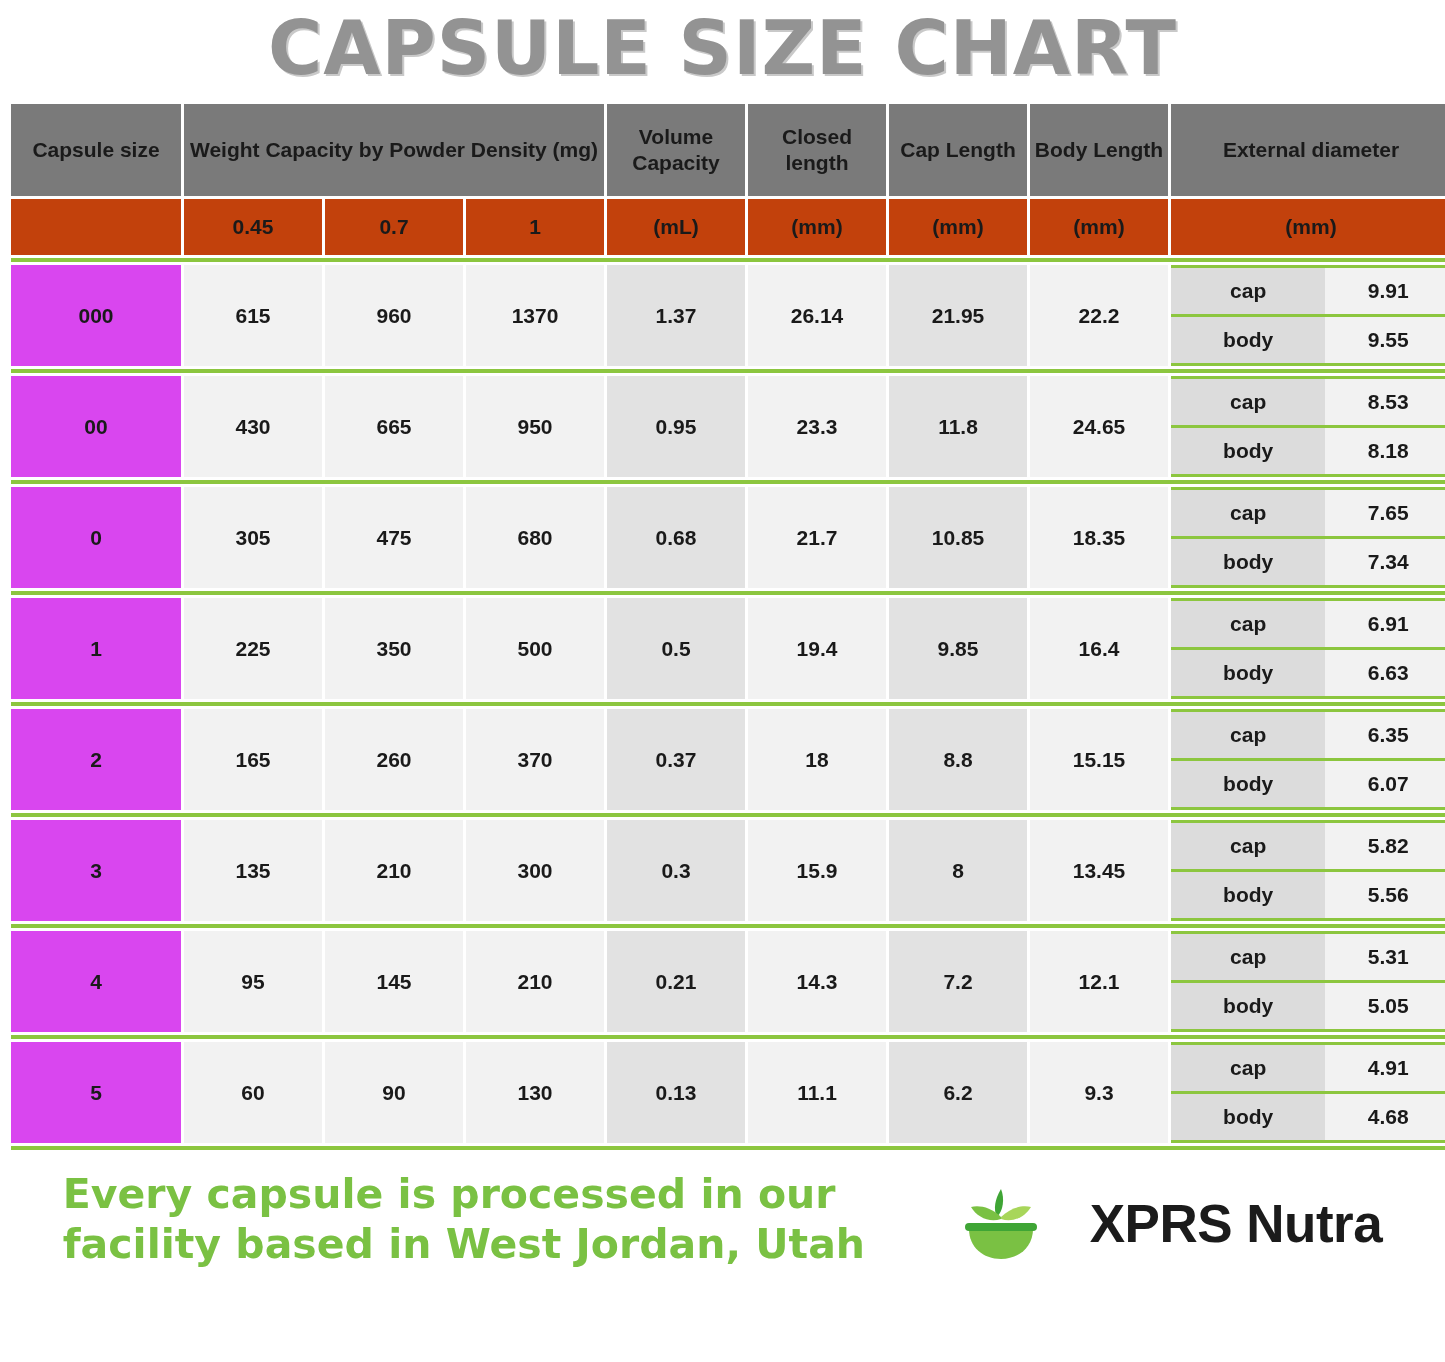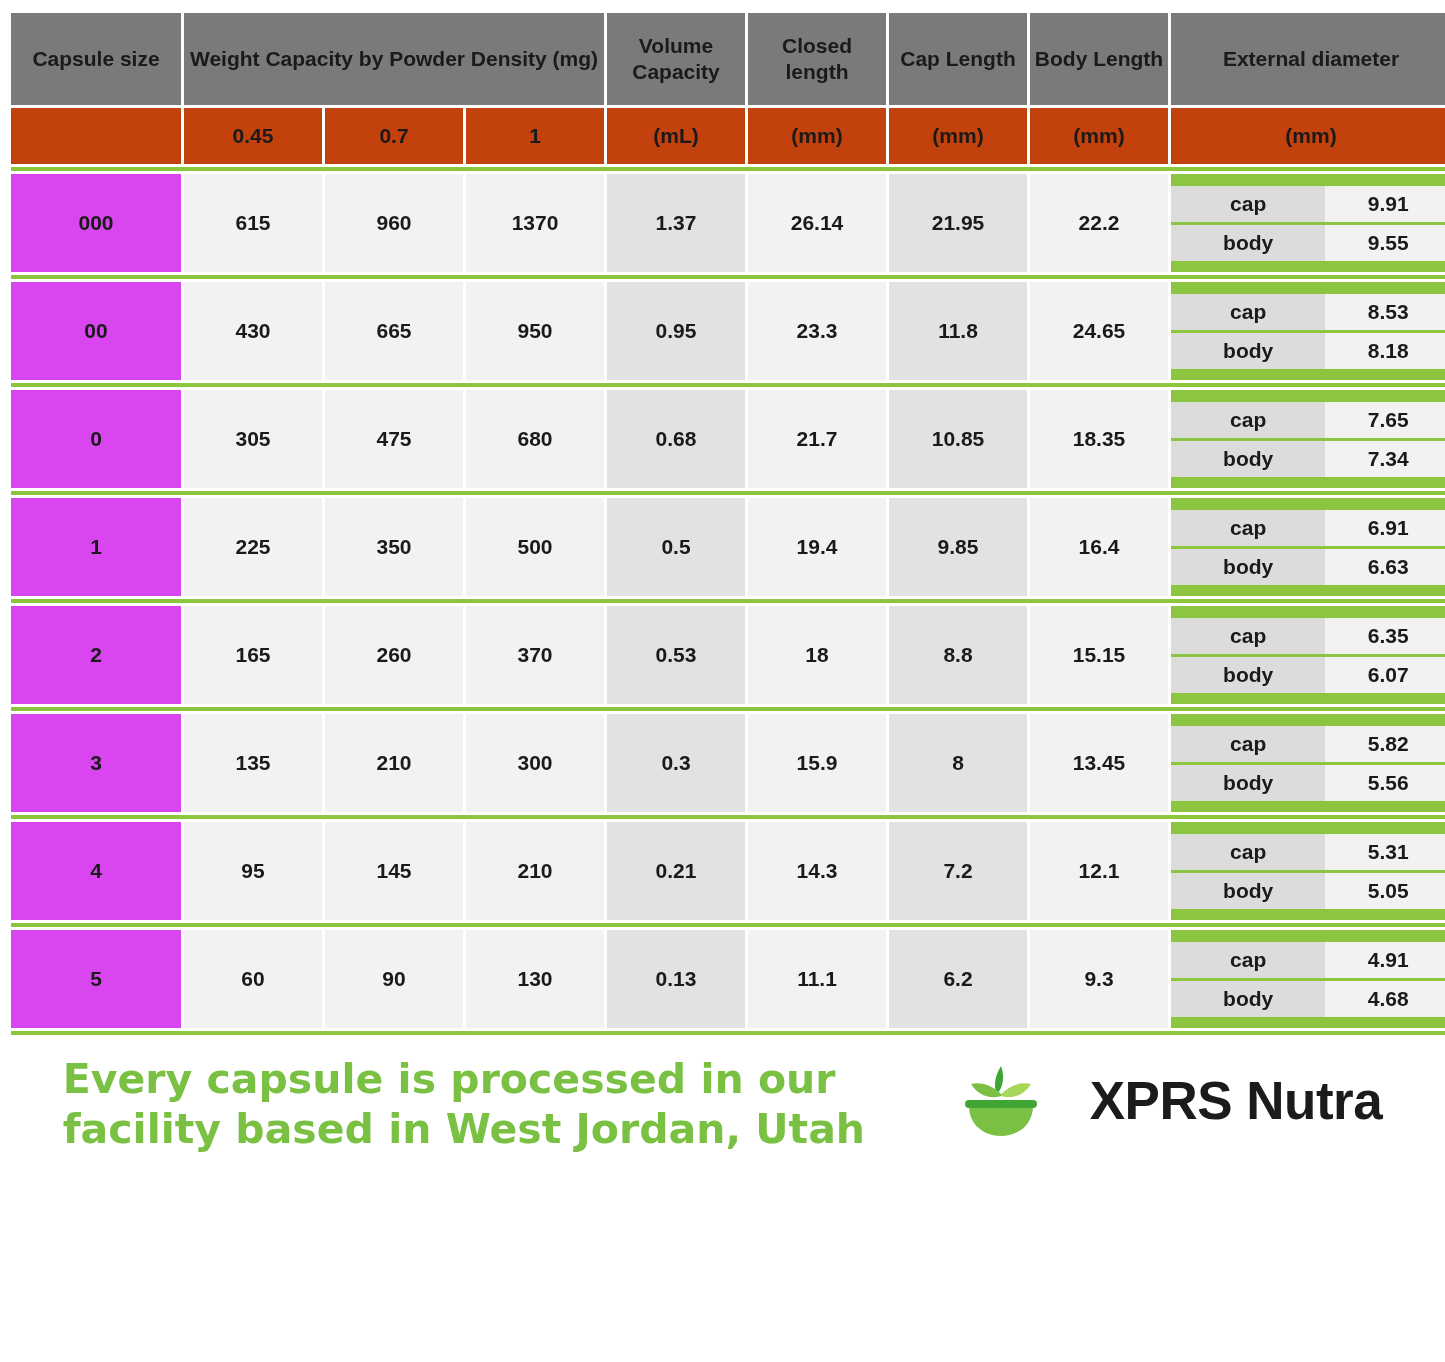--- a/index.html
+++ b/index.html
@@ -103,27 +103,27 @@
     background: #8cc63f;
     padding: 3px;
     box-sizing: border-box;
   }
   .diam-inner {
     width: 100%;
     border-collapse: separate;
     border-spacing: 0 3px;
   }
   .diam-inner td {
-    height: 36px;
+    height: 46px;
   }
 
   
   .footer {
     display: flex;
-    align-items: flex-start;
+    align-items: flex-end;
     justify-content: center;
     gap: 22px;
     padding: 16px 20px 0 20px;
     box-sizing: border-box;
   }
   .footer-text {
     color: #7ac143;
     font-size: 41px;
     font-weight: bold;
     line-height: 1.22;
@@ -145,20 +145,21 @@
     white-space: nowrap;
     margin-left: 33px;
   }
   .logo-svg { display: block; }
 </style>
 </head>
 <body>
 
 <div class="page">
 
+  <div class="title">CAPSULE SIZE CHART</div>
 
   <div class="table-wrap">
     <table class="chart">
       <colgroup>
         <col style="width:170px">
         <col style="width:138px">
         <col style="width:138px">
         <col style="width:138px">
         <col style="width:138px">
         <col style="width:138px">
@@ -303,21 +304,21 @@
       </tr>
 
       <tr class="green-sep">
             <td colspan="9"></td>
           </tr>
       <tr class="row-sep">
         <td class="sizecell">2</td>
         <td class="light">165</td>
         <td class="light">260</td>
         <td class="light">370</td>
-        <td class="mid">0.53</td>
+        <td class="mid">0.37</td>
         <td class="light">18</td>
         <td class="mid">8.8</td>
         <td class="light">15.15</td>
         <td class="outer-green">
           <table class="diam-inner">
             <tbody>
                   <tr>
               <td class="dim-label">cap</td>
               <td class="dim-val">6.35</td>
             </tr>

